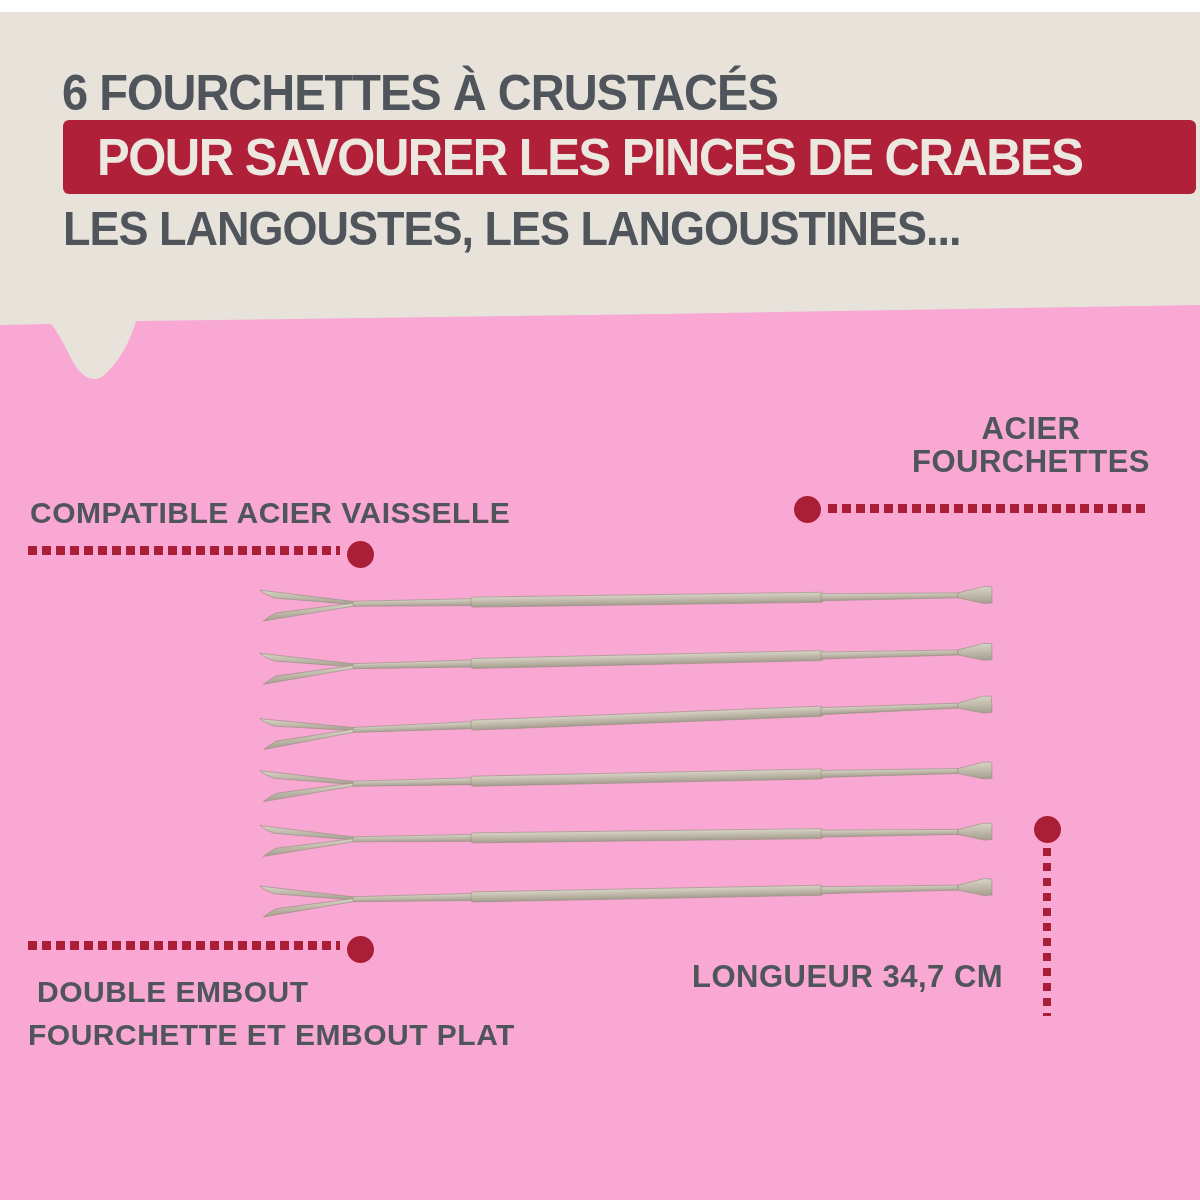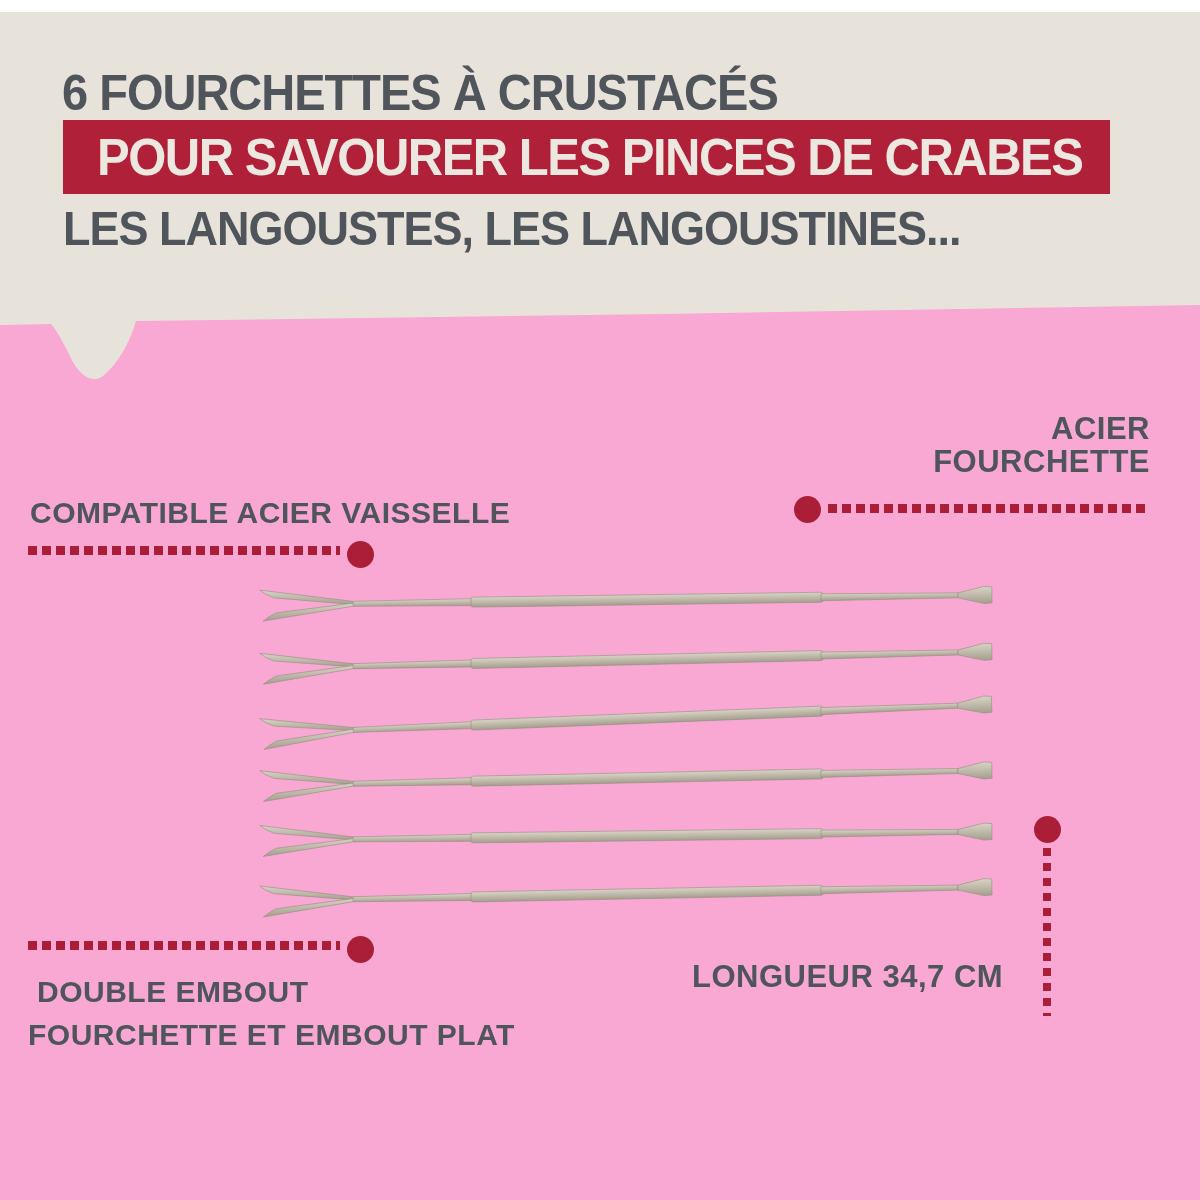--- a/index.html
+++ b/index.html
@@ -9,36 +9,36 @@
     -webkit-font-smoothing:antialiased;
   }
   
   .header-shape{position:absolute;left:0;top:0;width:1200px;height:380px;}
   .hdr-line1{
     position:absolute;left:62px;top:50px;
     font-size:47px;font-weight:800;letter-spacing:-1px;
     color:#4f555b;white-space:nowrap;transform:scaleY(1.08);transform-origin:left top;
   }
   .hdr-banner{
-    position:absolute;left:63px;top:108px;width:1047px;height:74px;
-    background:#b02139;display:flex;align-items:center;
+    position:absolute;left:63px;top:108px;width:1133px;height:74px;
+    background:#b02139;display:flex;align-items:center;border-radius:6px;
   }
   .hdr-banner .txt{
     margin-left:34px;font-size:49px;font-weight:800;letter-spacing:-1.5px;
     color:#ece7df;white-space:nowrap;transform:scaleY(1.05);transform-origin:left center;
   }
   .hdr-line3{
     position:absolute;left:63px;top:189px;
     font-size:45px;font-weight:800;letter-spacing:-1px;
     color:#4f555b;white-space:nowrap;transform:scaleY(1.08);transform-origin:left top;
   }
   
   .lbl{position:absolute;color:#4f555b;font-weight:700;white-space:nowrap;}
   .lbl-dishwasher{left:30px;top:484px;font-size:30px;letter-spacing:0.5px;}
-  .lbl-steel{right:50px;top:400px;font-size:31px;letter-spacing:0.5px;text-align:right;line-height:33px;}
+  .lbl-steel{right:50px;top:400px;font-size:31px;letter-spacing:0.5px;text-align:center;line-height:33px;}
   .lbl-double1{left:37px;top:963px;font-size:30px;letter-spacing:0.5px;}
   .lbl-double2{left:28px;top:1006px;font-size:30px;letter-spacing:0.5px;}
   .lbl-length{left:692px;top:947px;font-size:31px;letter-spacing:0.5px;}
   
   .dot-h{position:absolute;height:9px;
     background:repeating-linear-gradient(90deg,#ab1e37 0 9px,transparent 9px 14px);}
   .dot-v{position:absolute;width:8px;
     background:repeating-linear-gradient(180deg,#ab1e37 0 8px,transparent 8px 15px);}
   .dot-end{position:absolute;width:27px;height:27px;border-radius:50%;background:#ab1e37;}
   .c1-line{left:28px;top:534px;width:312px;}
@@ -70,21 +70,21 @@
     <span class="txt">POUR SAVOURER LES PINCES DE CRABES</span>
   </div>
   <div class="hdr-line3">LES LANGOUSTES, LES LANGOUSTINES...</div>
 
   <div class="lbl lbl-dishwasher">COMPATIBLE ACIER VAISSELLE</div>
   <div class="dot-h c1-line"></div>
   <div class="dot-end c1-dot"></div>
 
   <div class="lbl lbl-steel">
     <span>ACIER</span><br>
-    <span>FOURCHETTE</span>
+    <span>FOURCHETTES</span>
   </div>
   <div class="dot-end c2-dot"></div>
   <div class="dot-h c2-line"></div>
 
   <div class="dot-h c3-line"></div>
   <div class="dot-end c3-dot"></div>
   <div class="lbl lbl-double2">FOURCHETTE ET EMBOUT PLAT</div>
   <div class="lbl lbl-double1">DOUBLE EMBOUT</div>
 
   <div class="lbl lbl-length">LONGUEUR 34,7 CM</div>

